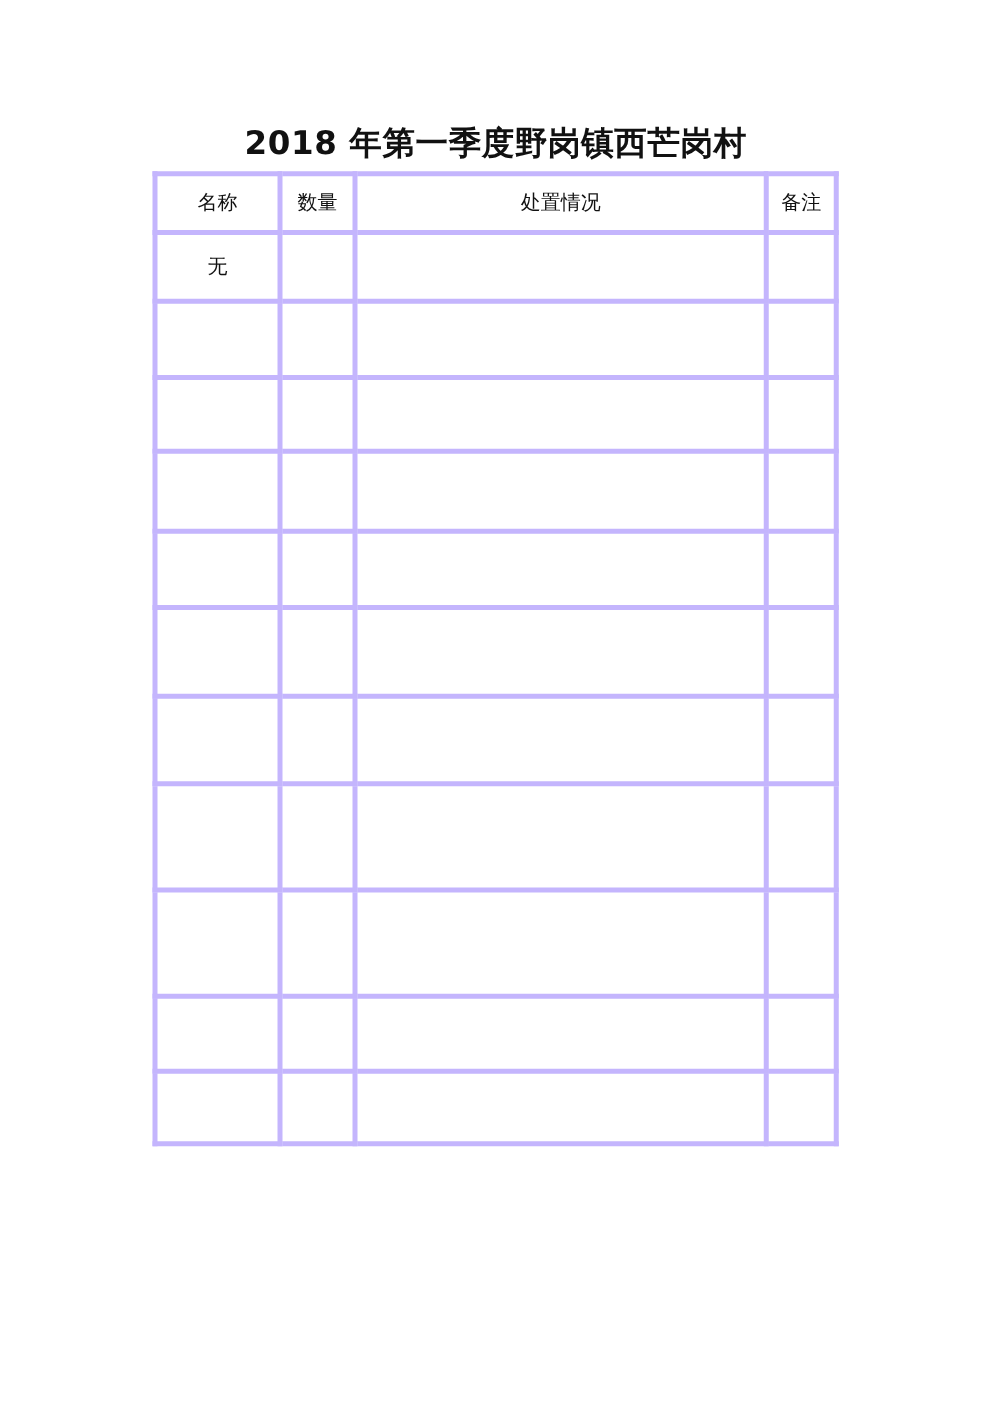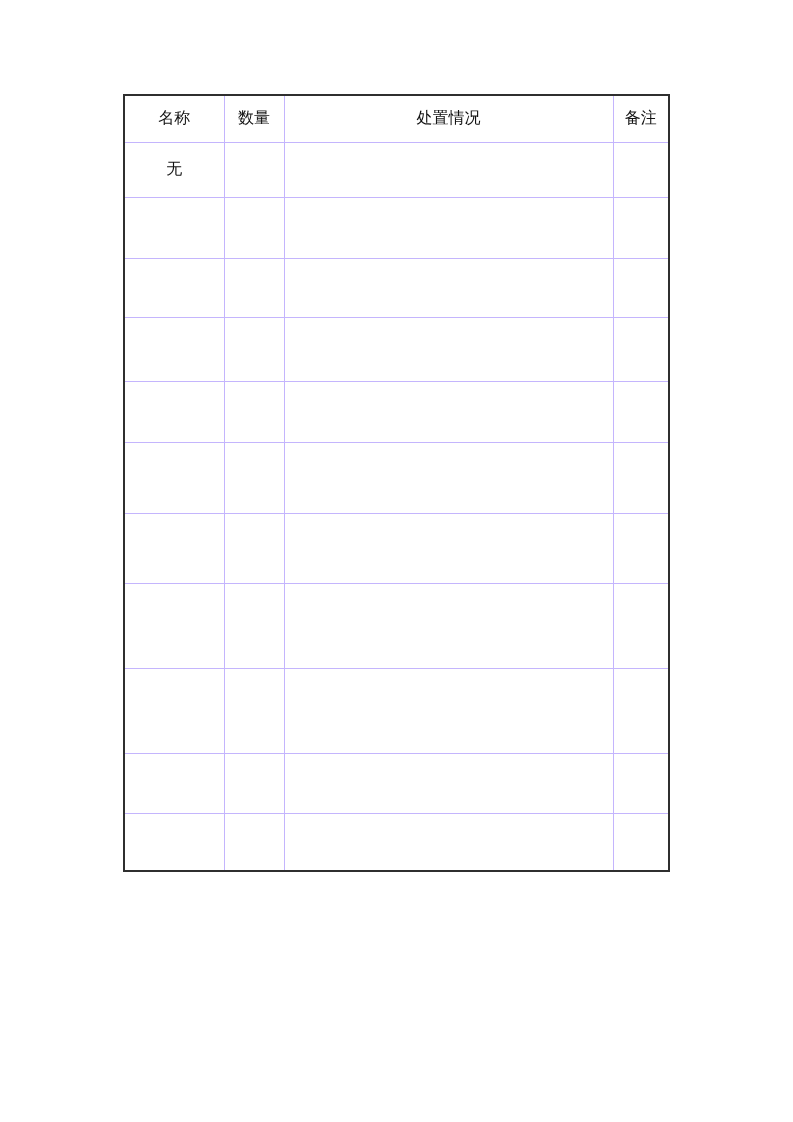--- a/index.html
+++ b/index.html
@@ -29,38 +29,39 @@
   }
   table.resource-table {
     table-layout: fixed;
     width: 545px;
     margin: 0 auto;
     border-collapse: collapse;
     border: 2px solid #2f2f2f;
   }
   table.resource-table th,
   table.resource-table td {
-    border: 1px solid #c4b5fd;
+    border: 4px solid #c4b5fd;
     text-align: center;
     vertical-align: middle;
     font-size: 16px;
     font-weight: normal;
     font-family: Liberation Serif, serif;
     color: #111111;
     overflow: hidden;
     padding: 0 2px;
   }
   table.resource-table thead tr { height: 47px; }
 </style>
 </head>
 <body>
 
 <div class="page">
 
   <div class="title-block">
+    <div class="title-line">2018 年第一季度野岗镇西芒岗村</div>
   </div>
 
   <table class="resource-table">
     <colgroup>
         <col style="width: 100px;">
         <col style="width: 60px;">
         <col style="width: 329px;">
         <col style="width: 56px;">
       </colgroup>
     <thead>

